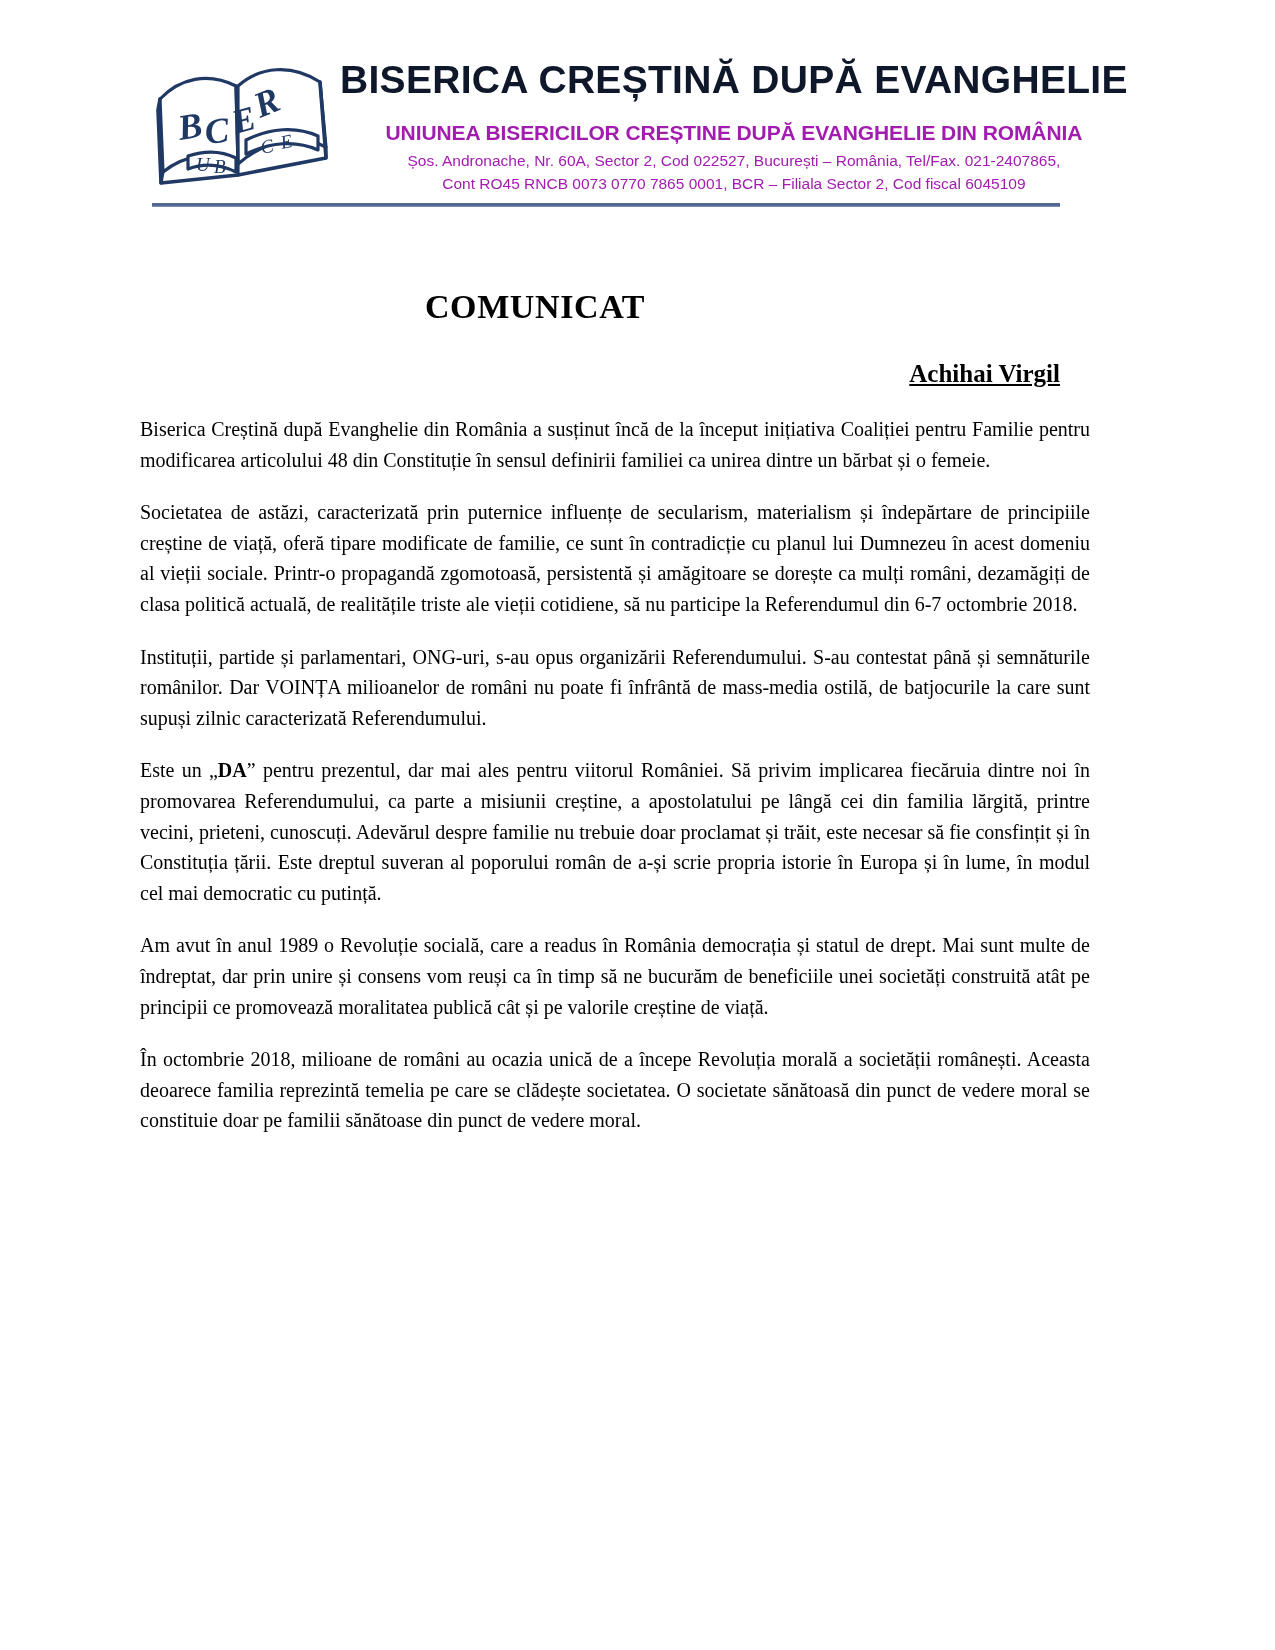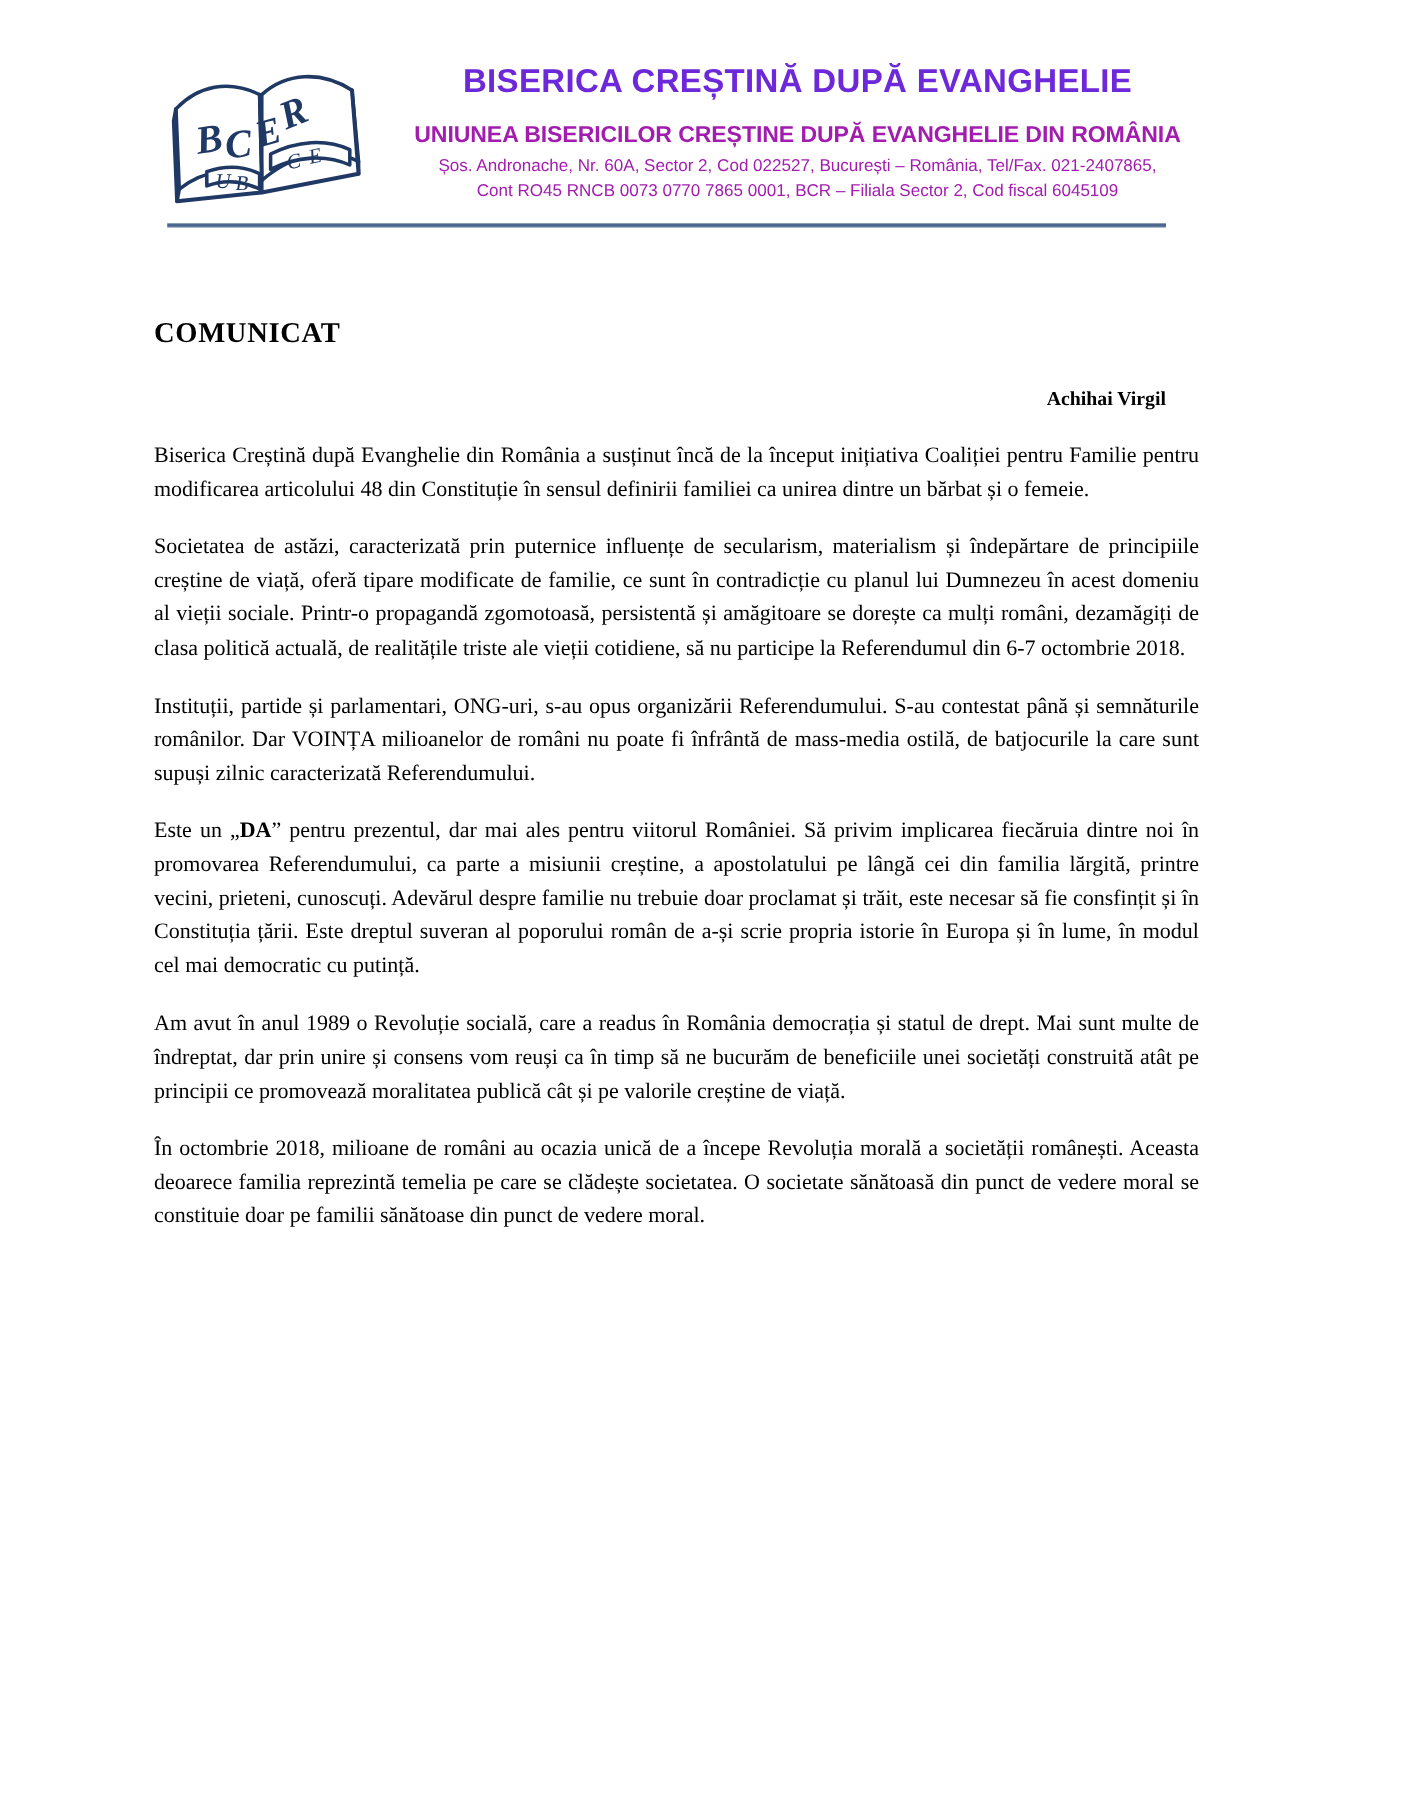--- a/index.html
+++ b/index.html
@@ -48,23 +48,23 @@
 
   .org-block {
     flex: 1 1 auto;
     text-align: center;
     padding-top: 6px;
   }
 
   .org-name-1 {
     font-family: "Liberation Sans", sans-serif;
     font-weight: bold;
-    font-size: 30px;
+    font-size: 39px;
     letter-spacing: 0.3px;
-    color: #6d28d9;
+    color: #0f172a;
     line-height: 1.12;
     white-space: nowrap;
   }
   .org-name-2 {
     font-family: "Liberation Sans", sans-serif;
     font-weight: bold;
     font-size: 21px;
     letter-spacing: -0.1px;
     color: #a21caf;
     line-height: 1.2;
@@ -94,33 +94,35 @@
 
   
   .doc-body {
     position: absolute;
     top: 288px;
     left: 140px;
     width: 950px;
   }
 
   .doc-title {
-    font-weight: bold;
-    font-size: 26px;
+    text-align: center;
+    font-weight: bold;
+    font-size: 34px;
     letter-spacing: 0.6px;
     margin: 0 0 34px 0;
     padding-right: 160px;
   }
 
   .doc-author {
     text-align: right;
     font-weight: bold;
-    font-size: 18px;
+    font-size: 25px;
     margin: 0 0 26px 0;
     padding-right: 30px;
+    text-decoration: underline;
   }
 
   p.para {
     margin: 0 0 22px 0;
     font-size: 20px;
     line-height: 1.53;
     text-align: justify;
     text-justify: inter-word;
     hyphens: none;
   }

